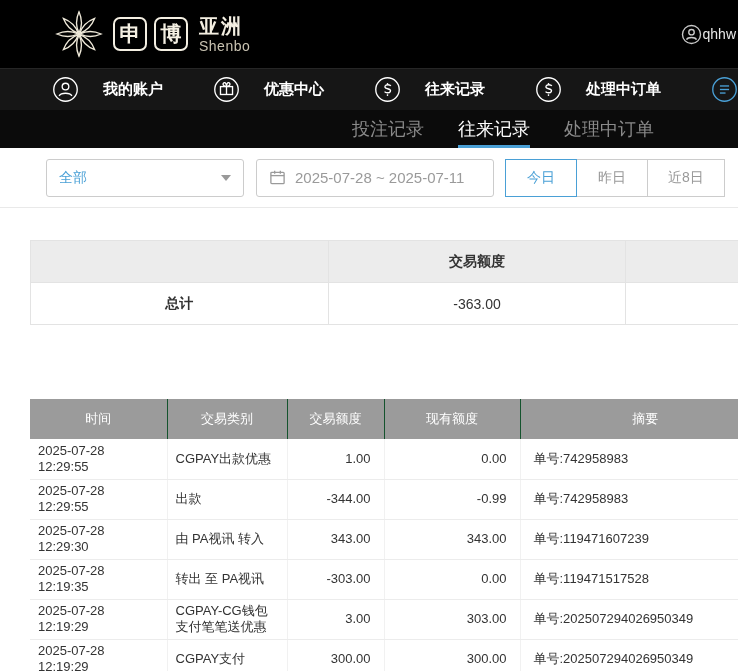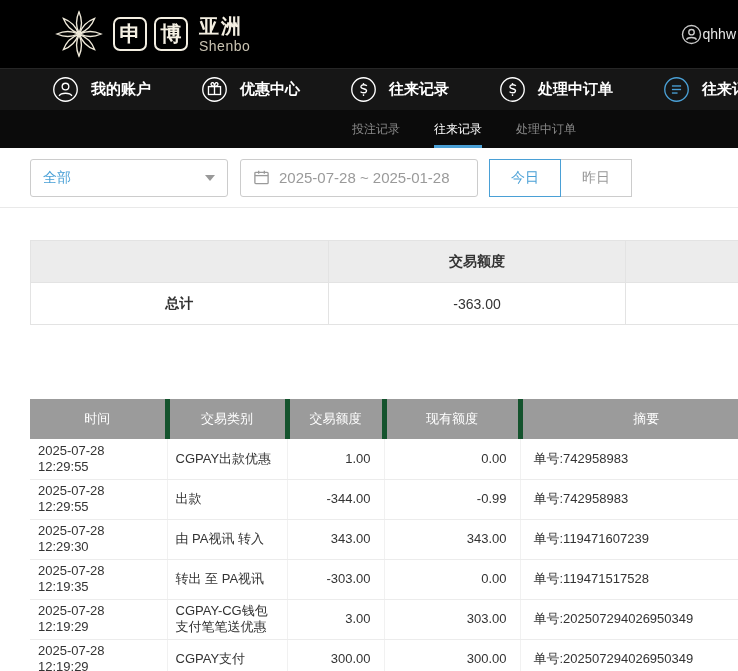--- a/index.html
+++ b/index.html
@@ -18,34 +18,34 @@
   .logo-region { color:#f4efe2; margin-left:4px; line-height:1; }
   .logo-region .cn { font-size:20px; font-weight:bold; letter-spacing:2px; display:block; }
   .logo-region .en { font-size:14px; color:#c9c3b2; margin-top:3px; display:block; letter-spacing:0.5px; }
   .userbox { display:flex; align-items:center; gap:1px; color:#e8e8e8; font-size:14px;
              padding-right:2px; white-space:nowrap; cursor:pointer; }
   .userbox svg { width:21px; height:21px; display:block; }
 
   
   .mainnav { height:42px; background:#161616; border-top:1px solid #262626;
              display:flex; align-items:center; gap:50px; padding-left:52px; overflow:hidden; }
-  .nav-item { display:flex; align-items:center; gap:12px; color:#fff; font-size:15px;
+  .nav-item { display:flex; align-items:center; gap:24px; color:#fff; font-size:15px;
               font-weight:bold; white-space:nowrap; cursor:pointer; flex:0 0 auto; }
   .nav-item svg { width:27px; height:27px; display:block; }
 
   
   .subnav { height:38px; background:#0b0b0b; display:flex; align-items:stretch;
             gap:34px; padding-left:352px; overflow:hidden; }
-  .tab { display:flex; align-items:center; color:#8a8a8a; font-size:12px; cursor:pointer;
+  .tab { display:flex; align-items:center; color:#8a8a8a; font-size:18px; cursor:pointer;
          border-bottom:3px solid transparent; padding-top:3px; white-space:nowrap; }
   .tab.active { color:#fff; border-bottom-color:#4aa0d6; }
 
   
   .filterbar { background:#fff; border-bottom:1px solid #e9e9e9; height:60px;
-               display:flex; align-items:center; padding-left:30px; }
+               display:flex; align-items:center; padding-left:46px; }
   .select-box { width:198px; height:38px; border:1px solid #ccc; border-radius:3px;
                 display:flex; align-items:center; justify-content:space-between;
                 padding:0 12px; cursor:pointer; background:#fff; }
   .select-box .val { color:#4aa0d6; font-size:14px; }
   .caret { width:0; height:0; border-left:5px solid transparent;
            border-right:5px solid transparent; border-top:6px solid #999; }
   .date-box { margin-left:12px; width:238px; height:38px; border:1px solid #ccc;
               border-radius:3px; display:flex; align-items:center; gap:9px;
               padding:0 12px; color:#9a9a9a; font-size:15px; cursor:pointer; background:#fff; }
   .date-box svg { width:17px; height:17px; display:block; }
@@ -59,21 +59,21 @@
   table { border-collapse:collapse; table-layout:fixed; }
   .summary { margin:32px 0 0 30px; width:894px; }
   .summary th, .summary td { border:1px solid #e3e3e3; height:42px; text-align:center;
                              font-size:14px; color:#333; }
   .summary th { background:#ececec; font-weight:bold; }
   .summary td.lbl { font-weight:bold; }
 
   
   .records { margin:74px 0 0 30px; width:740px; }
   .records thead th { background:#9b9b9b; color:#fff; font-weight:normal; height:40px;
-                      font-size:13px; text-align:center; border-right:5px solid #14532d; }
+                      font-size:13px; text-align:center; border-right:1px solid #14532d; }
   .records thead th:last-child { border-right:none; }
   .records tbody td { background:#fff; border-bottom:1px solid #ececec;
                       border-right:1px solid #f1f1f1; height:40px; padding:3px 8px;
                       color:#333; font-size:13px; line-height:1.25; vertical-align:middle; }
   .records tbody td:last-child { border-right:none; }
   .records td.c0 { padding-left:8px; }
   .records td.c1 { padding-left:8px; }
   .records td.c2, .records td.c3 { text-align:right; padding-right:13px; }
   .records td.c4 { padding-left:13px; }
 </style>
@@ -174,25 +174,26 @@
       <span class="val">全部</span>
       <span class="caret"></span>
     </div>
     <div class="date-box">
       <svg viewBox="0 0 18 18" fill="none" stroke="#9a9a9a" stroke-width="1.4">
         <rect x="2" y="3.5" width="14" height="12" rx="1"></rect>
         <line x1="2" y1="7" x2="16" y2="7"></line>
         <line x1="6" y1="1.8" x2="6" y2="5"></line>
         <line x1="12" y1="1.8" x2="12" y2="5"></line>
       </svg>
-      <span>2025-07-28 ~ 2025-01-28</span>
+      <span>2025-07-28 ~ 2025-07-11</span>
     </div>
     <div class="quick">
       <button class="qbtn active">今日</button>
       <button class="qbtn">昨日</button>
+      <button class="qbtn">近8日</button>
     </div>
   </div>
 
   <table class="summary">
     <thead>
       <tr>
         <th></th>
         <th>交易额度</th>
         <th></th>
       </tr>

